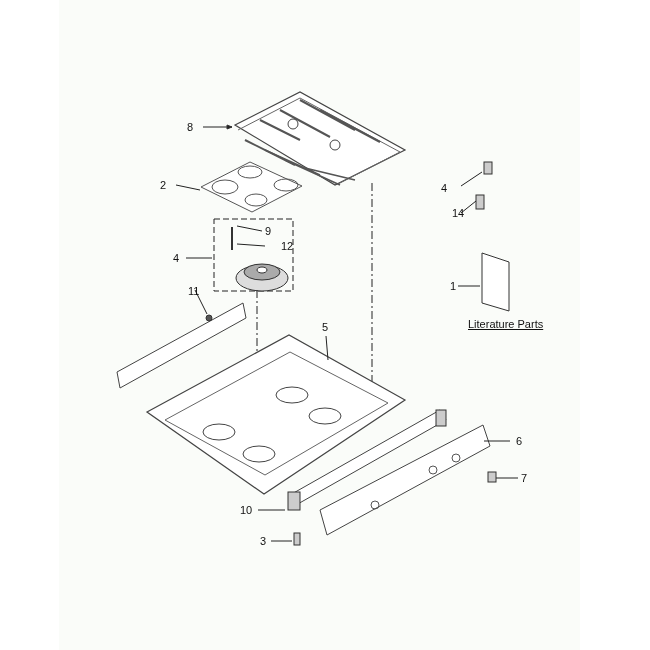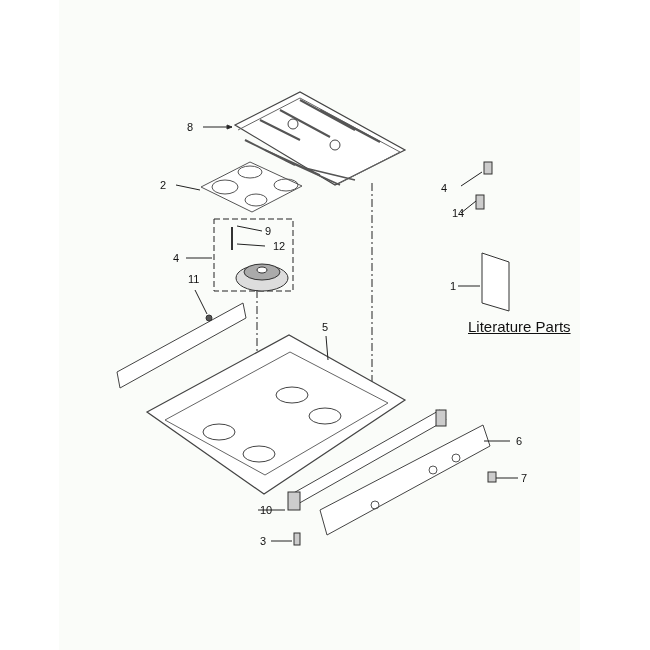--- a/index.html
+++ b/index.html
@@ -1,21 +1,21 @@
 <!DOCTYPE html>
 <html><head>
 <meta charset="utf-8">
 <style>
   html, body { margin: 0; padding: 0; background: #ffffff; }
   body { width: 650px; height: 650px; position: relative; overflow: hidden; font-family: "Liberation Sans", sans-serif; }
   #panel { position: absolute; left: 59px; top: 0; width: 405px; height: 650px; background: #fafcf9; }
   #panel { width: 405px; }
   #sheet { position: absolute; left: 0; top: 0; width: 650px; height: 650px; }
   .lbl { position: absolute; font-size: 11px; color: #111; line-height: 11px; }
-  .lit { position: absolute; font-size: 15px; color: #111; text-decoration: underline; left: 468px; top: 318px; }
+  .lit { position: absolute; font-size: 11px; color: #111; text-decoration: underline; left: 468px; top: 318px; }
 </style>
 </head>
 <body>
 
 <div id="panel" style="width:521px;"></div>
 
 <svg id="sheet" viewBox="0 0 650 650" width="650" height="650" fill="none" stroke="#333" stroke-width="1">
 
   <g>
     <path d="M235 125 L300 92 L405 150 L335 185 Z" fill="#fff" stroke="#444" stroke-width="1.2"></path>
@@ -89,23 +89,23 @@
   <line x1="461" y1="213" x2="476" y2="201" stroke="#222"></line>
 
   <path d="M482 253 L509 262 L509 311 L482 303 Z" fill="#fff" stroke="#333"></path>
   <line x1="458" y1="286" x2="480" y2="286" stroke="#222"></line>
 </svg>
 
 <span class="lbl" style="left:187px;top:122px">8</span>
 <span class="lbl" style="left:160px;top:180px">2</span>
 <span class="lbl" style="left:173px;top:253px">4</span>
 <span class="lbl" style="left:265px;top:226px">9</span>
-<span class="lbl" style="left:273px;top:241px">12</span>
-<span class="lbl" style="left:188px;top:274px">11</span>
+<span class="lbl" style="left:281px;top:241px">12</span>
+<span class="lbl" style="left:188px;top:286px">11</span>
 <span class="lbl" style="left:322px;top:322px">5</span>
 <span class="lbl" style="left:516px;top:436px">6</span>
 <span class="lbl" style="left:521px;top:473px">7</span>
-<span class="lbl" style="left:260px;top:505px">10</span>
+<span class="lbl" style="left:240px;top:505px">10</span>
 <span class="lbl" style="left:260px;top:536px">3</span>
 <span class="lbl" style="left:441px;top:183px">4</span>
 <span class="lbl" style="left:452px;top:208px">14</span>
 <span class="lbl" style="left:450px;top:281px">1</span>
 <span class="lit">Literature Parts</span>
 
 </body></html>

